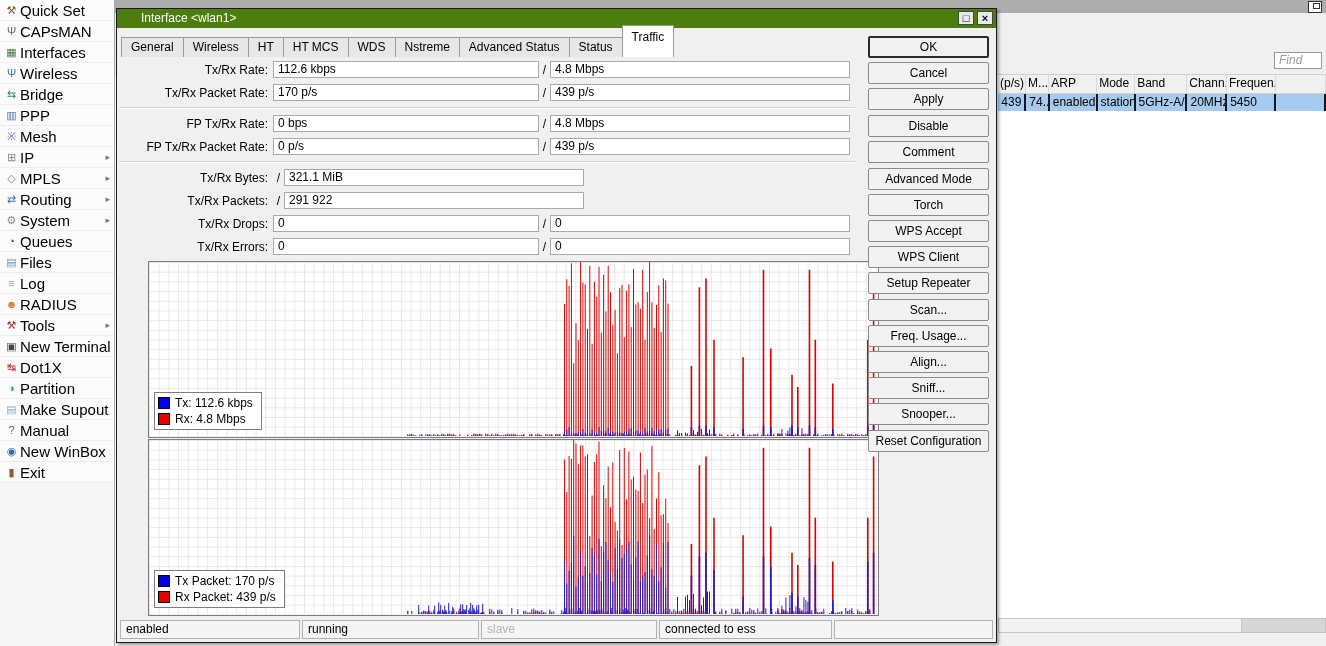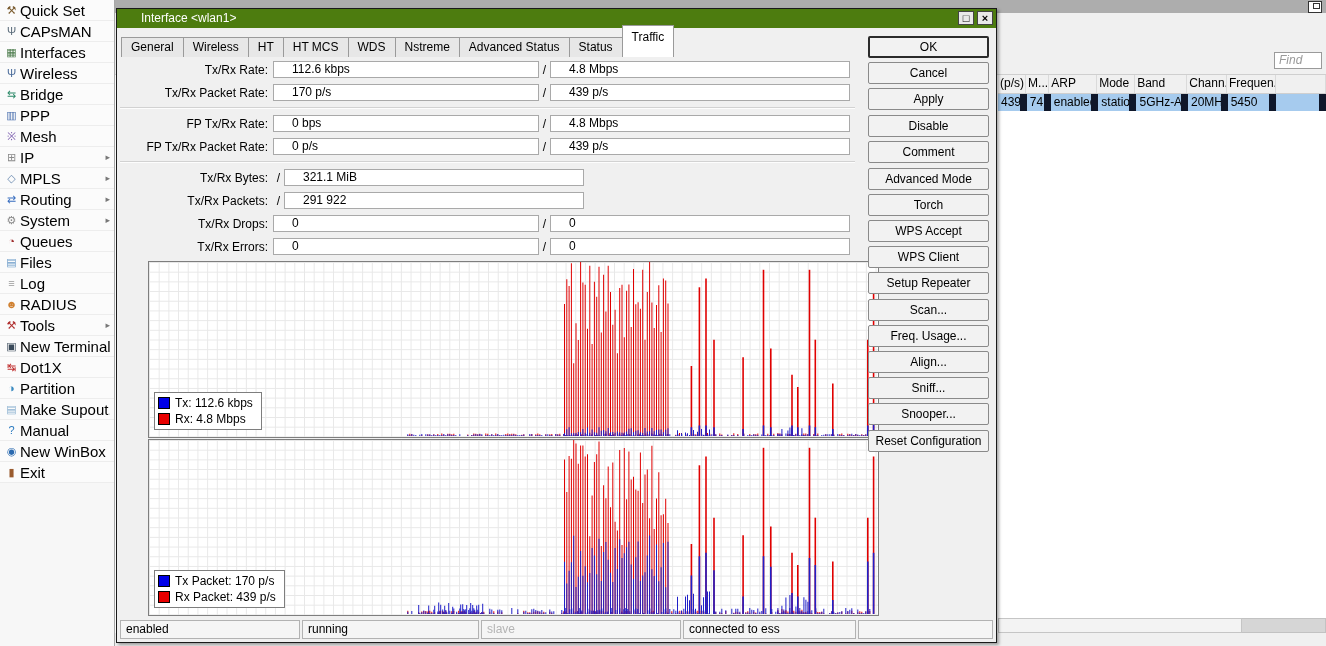--- a/index.html
+++ b/index.html
@@ -18,21 +18,21 @@
   .bg-topband{position:absolute;top:0;left:0;right:0;height:13px;background:#adadad;}
   .bg-restore{position:absolute;top:1px;right:4px;width:12px;height:10px;background:#fff;border:1px solid #333;}
   .bg-restore::before{content:"";position:absolute;right:1px;top:1px;width:5px;height:4px;border:1px solid #333;background:#fff;}
   .bg-toolbar{position:absolute;top:13px;left:0;right:0;height:61px;background:#f0f0f0;border-bottom:1px solid #d6d6d6;}
   .find{position:absolute;right:4px;bottom:5px;width:42px;height:15px;border:1px solid #9a9a9a;background:#fff;
         color:#9a9a9a;font-style:italic;font-size:12px;line-height:15px;padding-left:4px;}
   .bg-table{position:absolute;left:883px;top:74px;right:0;}
   .bg-thead{display:flex;height:18px;background:#f0f0f0;border-top:1px solid #cfcfcf;border-bottom:1px solid #cfcfcf;font-size:12px;}
   .bg-th{border-right:1px solid #dadada;padding:1px 2px;box-sizing:border-box;overflow:hidden;white-space:nowrap;line-height:15px;}
   .bg-row{display:flex;height:17px;background:#a6cbee;font-size:12px;}
-  .bg-td{padding:0 3px;box-sizing:border-box;border-right:7px solid #0f172a;overflow:hidden;white-space:nowrap;line-height:17px;}
+  .bg-td{padding:0 3px;box-sizing:border-box;border-right:2px solid #0f172a;overflow:hidden;white-space:nowrap;line-height:17px;}
   .bg-td.num{text-align:right;}
   .bg-hscroll{position:absolute;bottom:13px;left:883px;right:0;height:15px;display:flex;}
   .bg-hs-track{flex:1;background:#f3f3f3;border:1px solid #c5c5c5;box-sizing:border-box;}
   .bg-hs-corner{width:84px;background:#d6d6d6;border:1px solid #c2c2c2;border-left:none;box-sizing:border-box;}
   .bg-bottomstrip{position:absolute;bottom:0;left:0;right:0;height:13px;background:#f0f0f0;}
 
   
   .dialog{position:absolute;left:116px;top:8px;width:881px;height:635px;background:#f0f0f0;
           border:1px solid #1a1a1a;box-sizing:border-box;box-shadow:2px 2px 3px rgba(0,0,0,.35);}
   .titlebar{position:absolute;left:0;top:0;right:0;height:19px;background:#4d7c0f;color:#fff;font-size:12px;line-height:19px;padding-left:24px;box-sizing:border-box;}
@@ -41,21 +41,21 @@
           font-size:11px;font-weight:bold;line-height:12px;text-align:center;box-sizing:border-box;}
 
   .tabstrip{position:absolute;left:4px;top:24px;display:flex;align-items:flex-end;height:24px;}
   .tab{padding:3px 9px;border:1px solid #9a9a9a;border-bottom:none;background:#e7e7e7;font-size:12px;
        margin-right:-1px;height:20px;box-sizing:border-box;line-height:13px;}
   .tab.active{background:#fff;height:32px;padding-top:5px;z-index:2;position:relative;}
 
   .fields{position:absolute;left:3px;top:52px;width:735px;}
   .frow{display:flex;align-items:center;height:17px;margin-bottom:6px;}
   .flabel{width:148px;text-align:right;margin-right:5px;font-size:12px;white-space:nowrap;}
-  .finput{height:17px;border:1px solid #a9a9a9;background:#fff;font-size:12px;padding:0 18px;box-sizing:border-box;line-height:15px;overflow:hidden;}
+  .finput{height:17px;border:1px solid #a9a9a9;background:#fff;font-size:12px;padding:0 4px;box-sizing:border-box;line-height:15px;overflow:hidden;}
   .f1{width:266px;}
   .f2{width:300px;}
   .slash{width:11px;text-align:center;font-size:12px;}
   .fsep{height:0;border-top:1px solid #d2d2d2;border-bottom:1px solid #fdfdfd;margin:3px 0 6px 0;}
 
   .graph{position:absolute;left:7px;width:731px;height:177px;border:1px solid #7e7e7e;background-color:#fff;
          background-image:linear-gradient(#e8e8e8 1px,transparent 1px),linear-gradient(90deg,#e8e8e8 1px,transparent 1px);
          background-size:9.7px 9.7px;box-sizing:border-box;margin-left:24px;}
   .g1{top:252px;}
   .g2{top:430px;}
@@ -1374,19 +1374,19 @@
         <div class="btn">Freq. Usage...</div>
         <div class="btn">Align...</div>
         <div class="btn">Sniff...</div>
         <div class="btn">Snooper...</div>
         <div class="btn gap">Reset Configuration</div>
       </div>
 
     <div class="statusbar">
         <div class="stseg" style="width: 180px;">enabled</div>
         <div class="stseg" style="width: 177px;">running</div>
-        <div class="stseg muted" style="width: 200px;">slave</div>
+        <div class="stseg muted" style="width: 176px;">slave</div>
         <div class="stseg" style="width: 173px;">connected to ess</div>
         <div class="stseg" style="flex: 1 1 0%;"></div>
       </div>
   </div>
 
 </div>
 
 </body></html>

